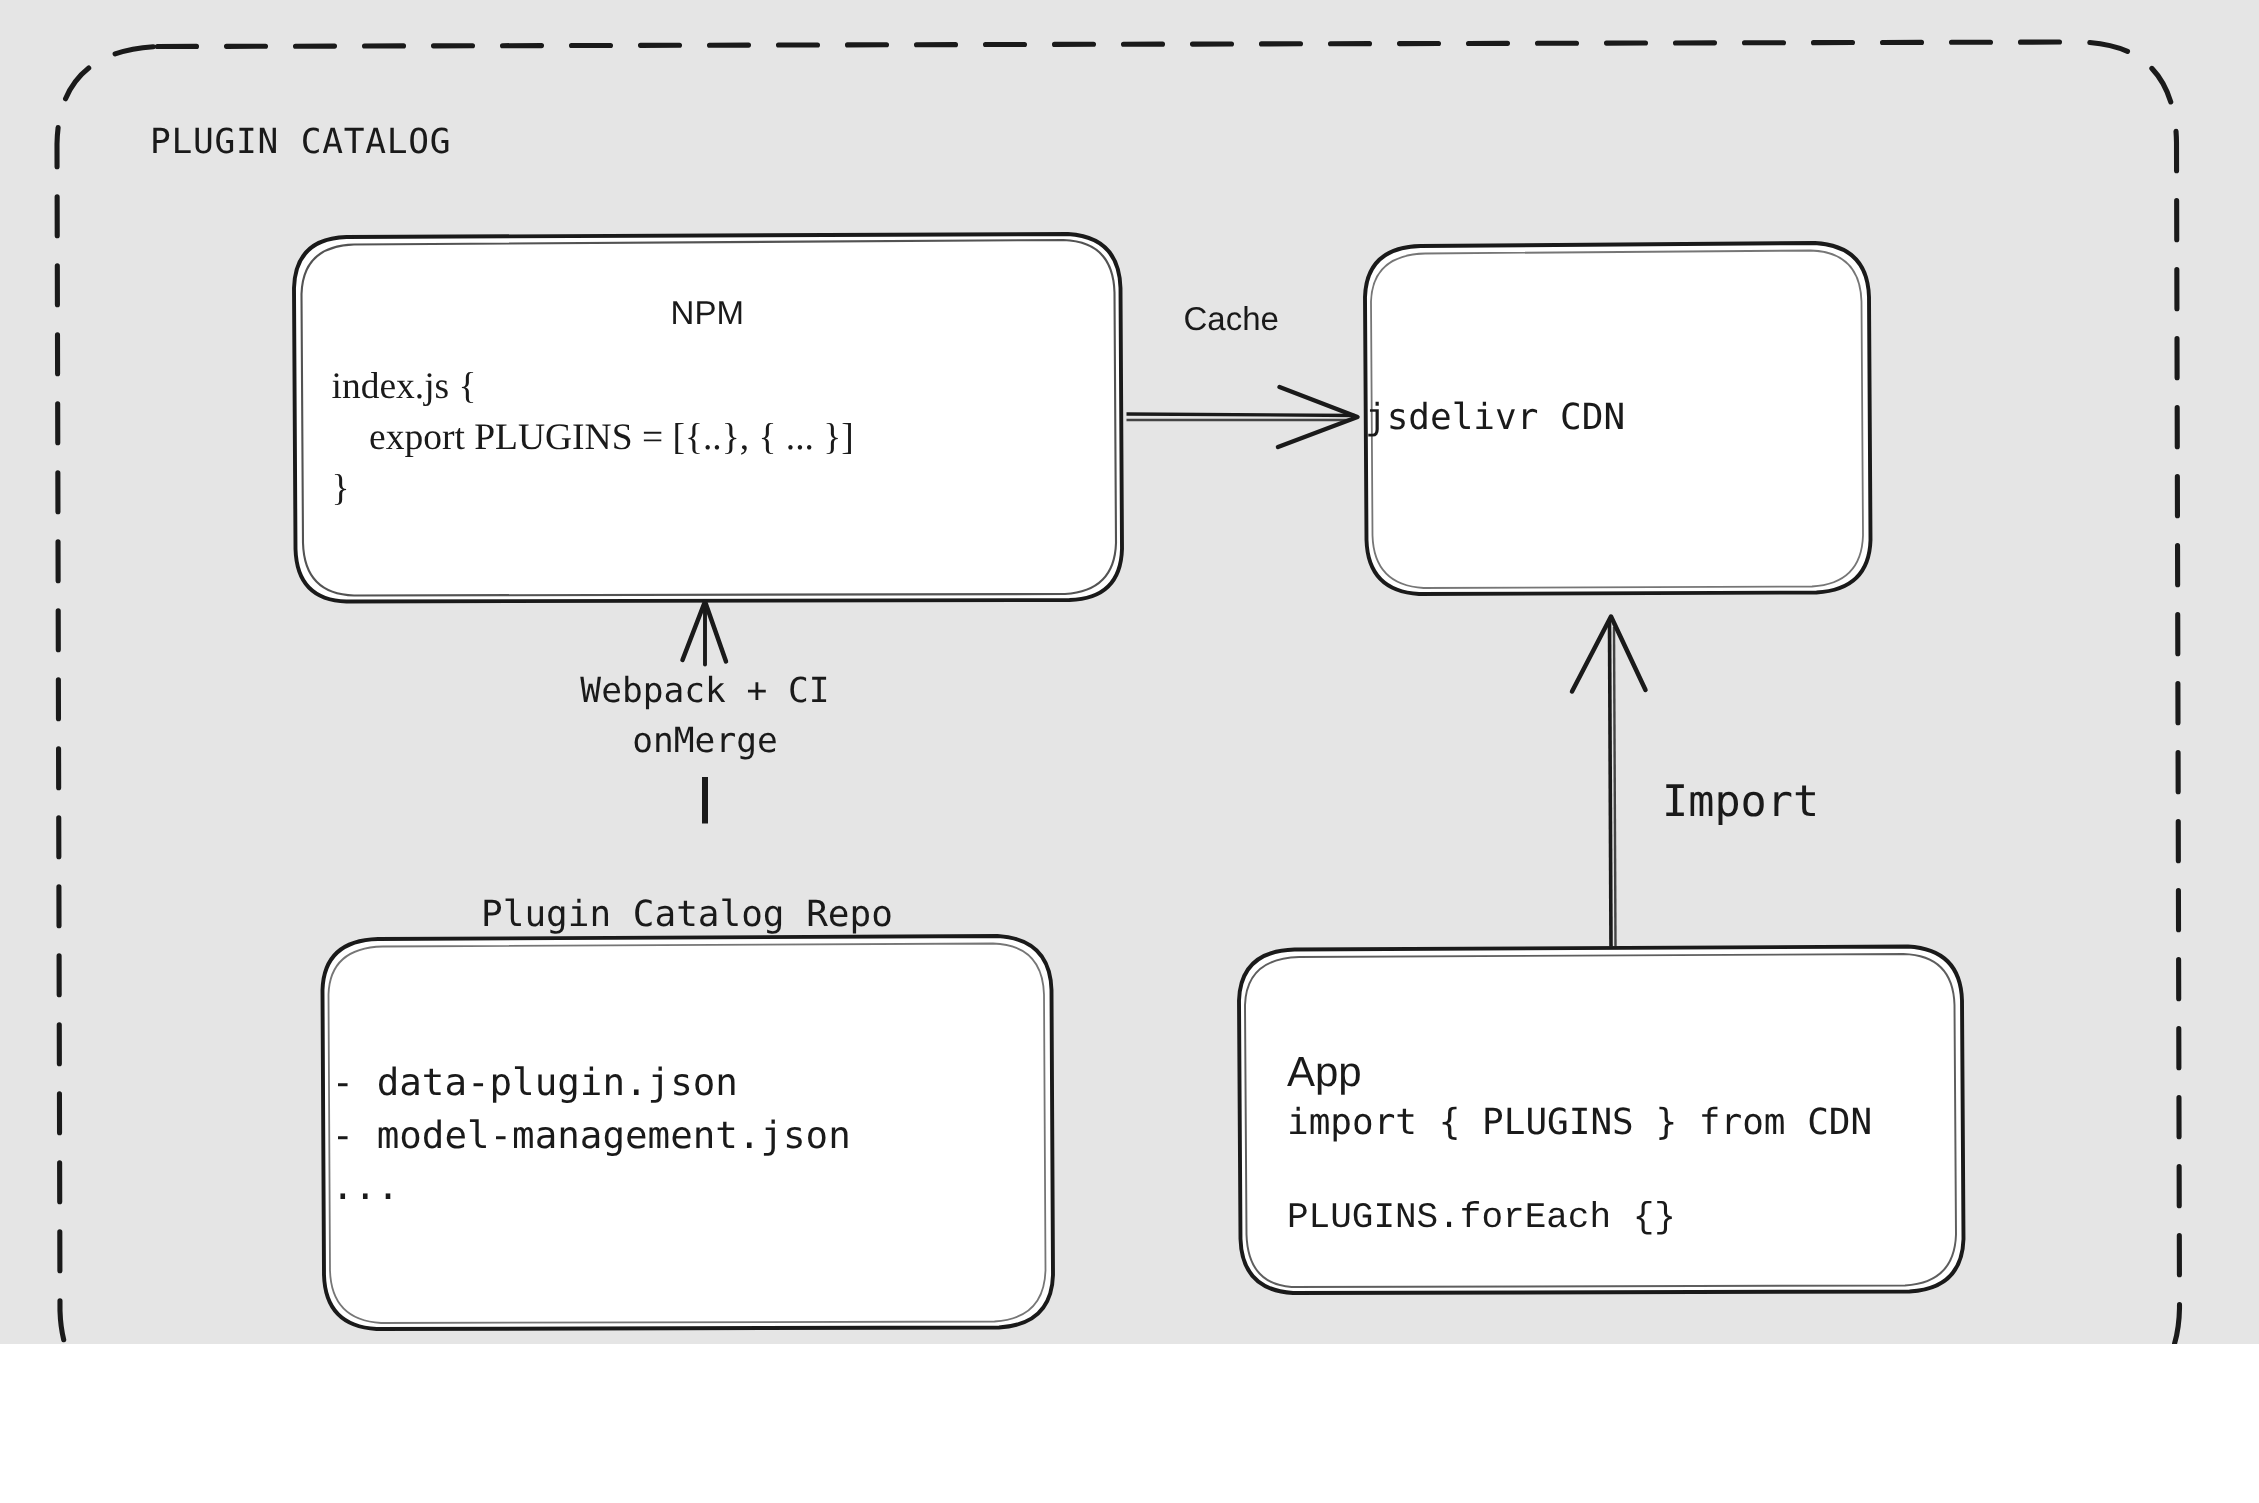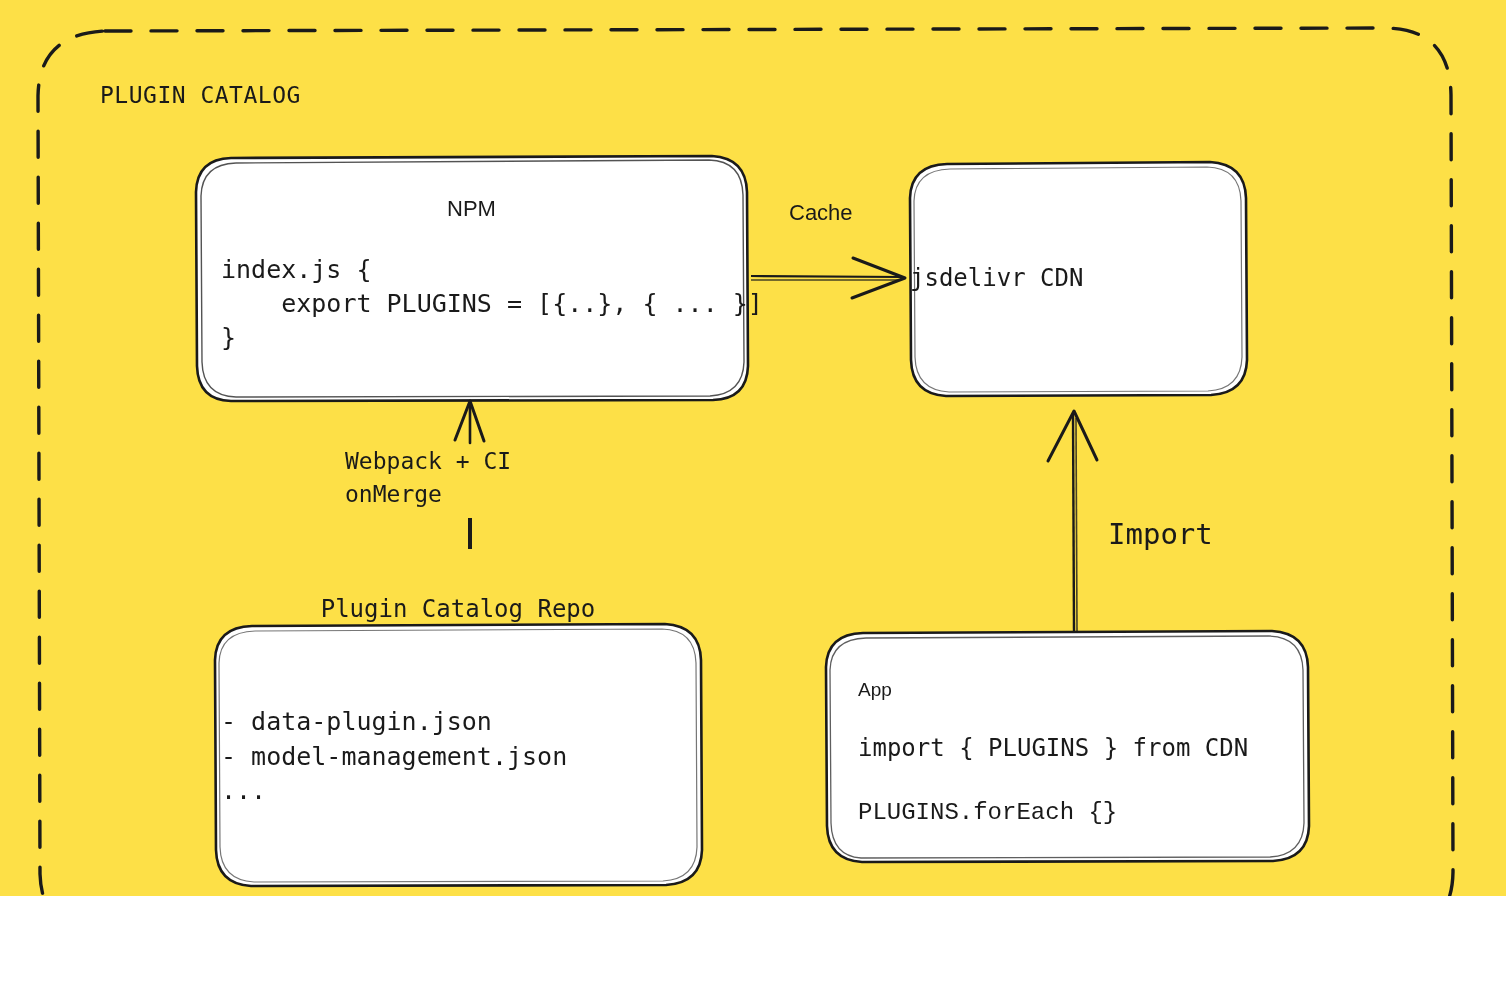--- a/index.html
+++ b/index.html
@@ -4,21 +4,21 @@
 <style>
   html, body {
     margin: 0;
     padding: 0;
     background: #ffffff;
   }
   #canvas {
     position: relative;
     width: 1506px;
     height: 896px;
-    background: #fde047;
+    background: #e5e5e5;
     overflow: hidden;
     font-family: "DejaVu Sans Mono", "Liberation Mono", monospace;
     color: #1a1a1a;
   }
   #sketch-layer {
     position: absolute;
     left: 0;
     top: 0;
     width: 1506px;
     height: 1002px;
@@ -48,23 +48,24 @@
   
   #npm-title {
     left: 196px;
     top: 194px;
     width: 551px;
     text-align: center;
     font-size: 22px;
   }
   #npm-code {
     left: 221px;
-    top: 253px;
+    top: 241px;
     font-size: 25px;
     line-height: 1.36;
+    font-family: Liberation Serif, serif;
   }
 
   
   #cdn-title {
     left: 910px;
     top: 263px;
     width: 336px;
     text-align: left;
     font-size: 24px;
   }
@@ -74,21 +75,21 @@
     left: 789px;
     top: 198px;
     font-size: 22px;
   }
 
   
   #webpack-label {
     left: 345px;
     top: 445px;
     width: 250px;
-    text-align: left;
+    text-align: center;
     font-size: 23px;
     line-height: 1.42;
   }
 
   
   #repo-caption {
     left: 216px;
     top: 594px;
     width: 484px;
     text-align: center;
@@ -106,22 +107,22 @@
   
   #import-label {
     left: 1108px;
     top: 515px;
     font-size: 29px;
   }
 
   
   #app-title {
     left: 858px;
-    top: 677px;
-    font-size: 19px;
+    top: 697px;
+    font-size: 28px;
   }
   #app-code {
     left: 858px;
     top: 733px;
     font-size: 24px;
   }
   #app-code-2 {
     left: 858px;
     top: 797px;
     font-size: 24px;

